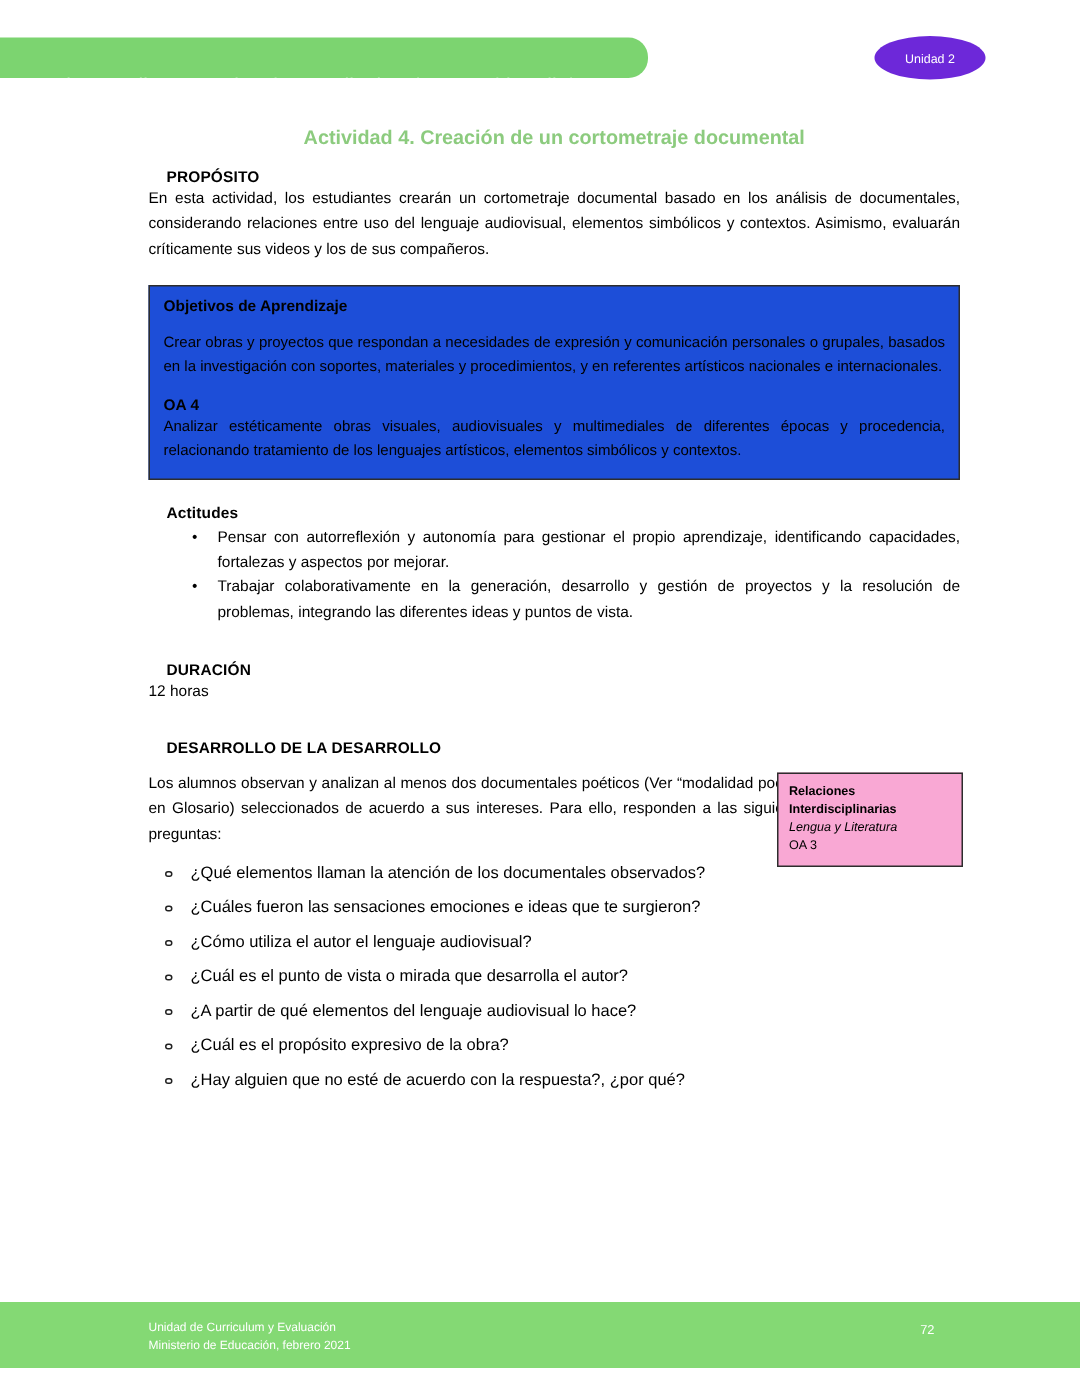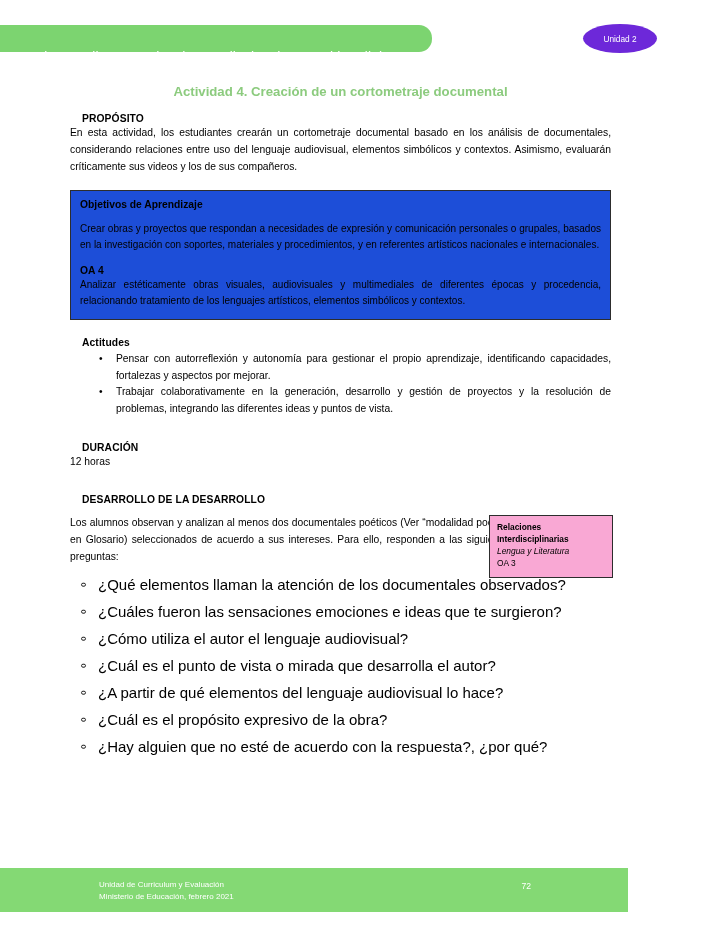--- a/index.html
+++ b/index.html
@@ -67,21 +67,21 @@
 
   
   .page-body {
     position: absolute;
     top: 70px;
     left: 0;
     width: 720px;
   }
 
   .content {
-    margin: 0 80px 0 70px;
+    margin: 0 80px 0 99px;
     width: 541px;
   }
 
   .activity-title {
     color: #8CCB7E;
     font-size: 13.2px;
     font-weight: bold;
     text-align: center;
     margin: 13px 0 0 0;
     line-height: 1.3;
@@ -193,41 +193,41 @@
 
   
   .question-list {
     list-style: none;
     margin: 12px 0 0 0;
     padding: 0;
   }
   .question-list li {
     position: relative;
     padding-left: 28px;
-    font-size: 15px;
+    font-size: 11px;
     line-height: 1.0;
     margin-bottom: 12px;
   }
   .question-list li .hollow-dot {
     position: absolute;
     left: 11px;
     top: 50%;
     transform: translateY(-50%);
     width: 4.6px;
     height: 4.6px;
     border: 1px solid #222;
     border-radius: 50%;
   }
 
   
   .footer-band {
     position: absolute;
     left: 0;
     bottom: 20px;
-    width: 628px;
+    width: 720px;
     height: 44px;
     background: #84D974;
   }
   .footer-left {
     position: absolute;
     left: 99px;
     top: 11px;
     color: #ffffff;
     font-size: 8px;
     line-height: 1.45;

